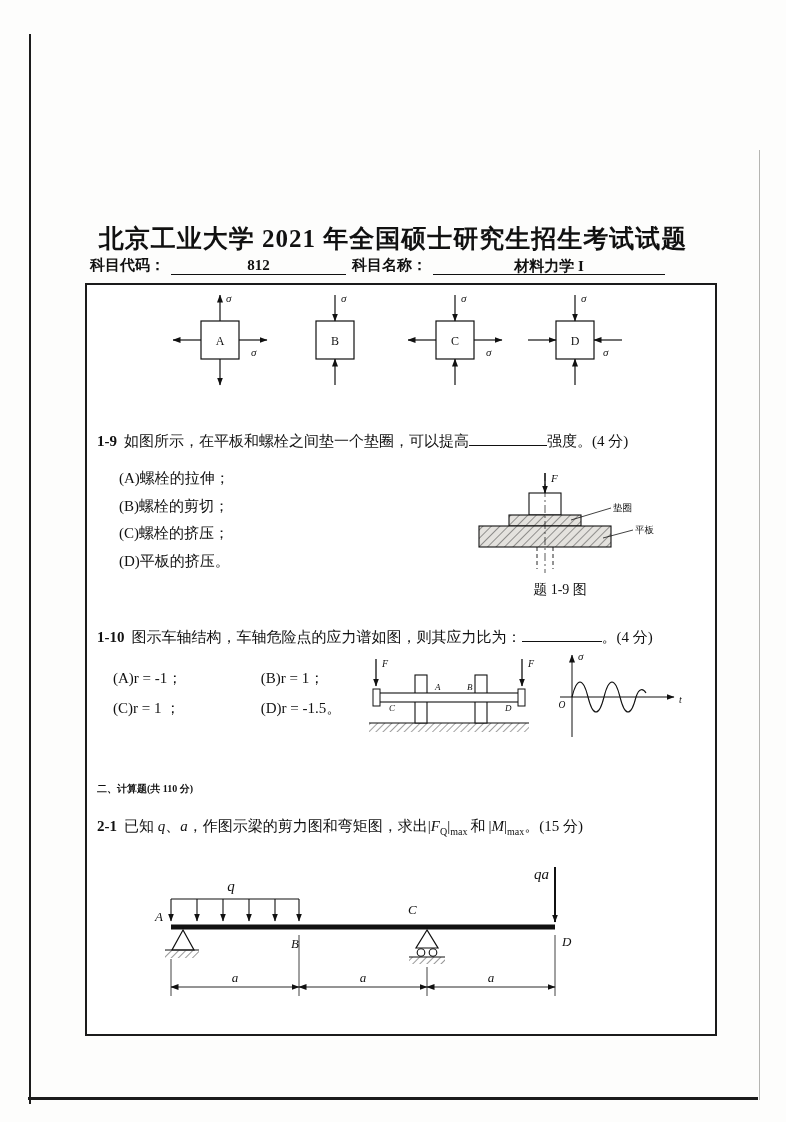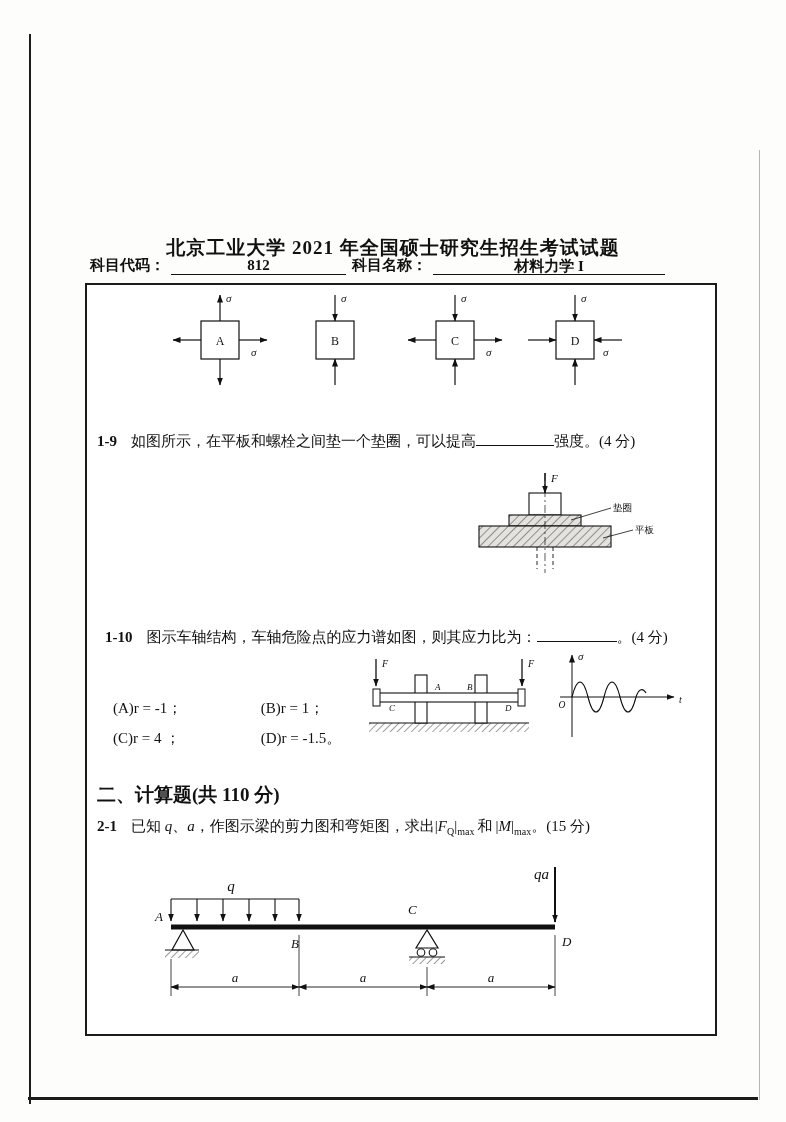--- a/index.html
+++ b/index.html
@@ -8,60 +8,60 @@
     position:relative; width:786px; height:1122px; margin:0 auto;
     background:#fdfdfc; color:#111;
     font-family:"Liberation Serif","DejaVu Serif",serif;
     overflow:hidden;
   }
   .scan-edge-left   { position:absolute; left:29px;  top:34px;   width:2px;  height:1070px; background:#1c1c1c; }
   .scan-edge-bottom { position:absolute; left:28px;  top:1097px; width:730px; height:3px;   background:#1c1c1c; }
   .scan-edge-right  { position:absolute; left:759px; top:150px;  width:1px;  height:950px;  background:#b5b5b2; }
 
   .title {
-    position:absolute; top:235px; left:0; width:100%;
-    text-align:center; font-size:19px; font-weight:bold; letter-spacing:1px;
+    position:absolute; top:222px; left:0; width:100%;
+    text-align:center; font-size:25px; font-weight:bold; letter-spacing:1px;
   }
   .codeline {
     position:absolute; top:256px; left:90px; font-size:15px; font-weight:bold;
     white-space:nowrap;
   }
   .code-blank {
     display:inline-block; border-bottom:1.5px solid #111; text-align:center;
     font-weight:bold; height:18px; vertical-align:bottom; margin:0 6px;
   }
   .cb1 { width:175px; } .cb2 { width:232px; }
 
   .mainbox {
     position:absolute; left:85px; top:283px; width:632px; height:753px;
     border:2px solid #1b1b1b; background:#fff;
   }
   .qline { position:absolute; font-size:15px; white-space:nowrap; }
-  .qnum  { font-weight:bold; margin-right:14px; }
+  .qnum  { font-weight:bold; margin-right:7px; }
   .blank { display:inline-block; border-bottom:1.2px solid #111; height:15px; vertical-align:baseline; }
   .b78 { width:78px; } .b80 { width:80px; }
 
   .opts19 { position:absolute; top:180px; left:32px; font-size:15px; }
   .opts19 .opt { display:block; line-height:27.5px; }
   .opts110 { position:absolute; left:26px; font-size:15px; }
-  .opts110 .opt { display:inline-block; width:144px;margin-top:30px; }
+  .opts110 .opt { display:inline-block; width:144px; }
   .row1 { top:384px; } .row2 { top:414px; }
 
   .figcap { position:absolute; text-align:center; font-size:14px; }
   .cap18  { top:106px; left:0; width:632px; }
   .cap19  { top:296px; left:358px; width:230px; }
   .cap110 { top:456px; left:330px; width:200px; }
   .cap21  { top:722px; left:0; width:632px; }
 
   .fig18wrap  { position:absolute; top:5px;  left:58px; }
   .fig19wrap  { position:absolute; top:185px; left:358px; }
   .fig110wrap { position:absolute; top:362px; left:260px; }
   .fig21wrap  { position:absolute; top:564px; left:44px; }
 
-  .sechead { position:absolute; top:497px; left:10px; font-size:19px; font-weight:bold; }
+  .sechead { position:absolute; top:497px; left:10px; font-size:10px; font-weight:bold; }
   .footer  { position:absolute; top:1048px; left:0; width:100%; text-align:center; font-size:14px; }
 
   sub { font-size:10px; }
   i   { font-family:"Liberation Serif","DejaVu Serif",serif; }
   svg text { font-family:"Liberation Serif","DejaVu Serif",serif; fill:#111; }
 </style>
 </head>
 <body>
 
 <div class="page">
@@ -123,20 +123,26 @@
           <line x1="383" y1="50" x2="411" y2="50" stroke="#111" stroke-width="1.2" marker-end="url(#m18)"></line>
           <line x1="477" y1="50" x2="449" y2="50" stroke="#111" stroke-width="1.2" marker-end="url(#m18)"></line>
           <text x="436" y="12" font-size="11" font-style="italic">σ</text>
           <text x="458" y="66" font-size="11" font-style="italic">σ</text>
         </g>
       </svg>
     </div>
 
     <div class="qline" style="top:146px; left:10px;">
       <span class="qnum">1-9</span><span>如图所示，在平板和螺栓之间垫一个垫圈，可以提高</span><span class="blank b78"></span><span>强度。(4 分)</span>
+    </div>
+    <div class="opts19">
+      <span class="opt">(A)螺栓的拉伸；</span>
+      <span class="opt">(B)螺栓的剪切；</span>
+      <span class="opt">(C)螺栓的挤压；</span>
+      <span class="opt">(D)平板的挤压。</span>
     </div>
 
     <div class="fig19wrap">
       <svg width="230" height="108" viewBox="0 0 230 108">
         <defs>
           <marker id="m19" viewBox="0 0 8 6" markerWidth="8" markerHeight="6" refX="7.5" refY="3" orient="auto" markerUnits="userSpaceOnUse">
               <path d="M0,0L8,3L0,6Z" fill="#111"></path>
             </marker>
           <pattern id="h19" width="6" height="6" patternUnits="userSpaceOnUse" patternTransform="rotate(45)">
             <rect width="6" height="6" fill="#e4e2de"></rect>
@@ -150,30 +156,31 @@
         <rect x="34" y="56" width="132" height="21" fill="url(#h19)" stroke="#111" stroke-width="1.1"></rect>
         <line x1="100" y1="3" x2="100" y2="103" stroke="#111" stroke-width="0.7" stroke-dasharray="8,3,2,3"></line>
         <line x1="92" y1="77" x2="92" y2="99" stroke="#111" stroke-width="0.9" stroke-dasharray="4,3"></line>
         <line x1="108" y1="77" x2="108" y2="99" stroke="#111" stroke-width="0.9" stroke-dasharray="4,3"></line>
         <line x1="126" y1="50" x2="166" y2="38" stroke="#111" stroke-width="0.8"></line>
         <text x="168" y="41" font-size="9.5">垫圈</text>
         <line x1="158" y1="68" x2="188" y2="60" stroke="#111" stroke-width="0.8"></line>
         <text x="190" y="63" font-size="9.5">平板</text>
       </svg>
     </div>
-
-    <div class="qline" style="top:342px; left:18px;text-align:right;">
+    <div class="figcap cap19">题 1-9 图</div>
+
+    <div class="qline" style="top:342px; left:10px;text-align:right;">
       <span class="qnum">1-10</span><span>图示车轴结构，车轴危险点的应力谱如图，则其应力比为：</span><span class="blank b80"></span><span>。(4 分)</span>
     </div>
     <div class="opts110 row1">
       <span class="opt">(A)r = -1；</span>
       <span class="opt">(B)r = 1；</span>
     </div>
     <div class="opts110 row2">
-      <span class="opt">(C)r = 4 ；</span>
+      <span class="opt">(C)r = 1 ；</span>
       <span class="opt">(D)r = -1.5。</span>
     </div>
 
     <div class="fig110wrap">
       <svg width="345" height="95" viewBox="0 0 345 95">
         <defs>
           <marker id="m110" viewBox="0 0 8 6" markerWidth="8" markerHeight="6" refX="7.5" refY="3" orient="auto" markerUnits="userSpaceOnUse">
               <path d="M0,0L8,3L0,6Z" fill="#111"></path>
             </marker>
           <pattern id="h110" width="5" height="5" patternUnits="userSpaceOnUse" patternTransform="rotate(45)">

